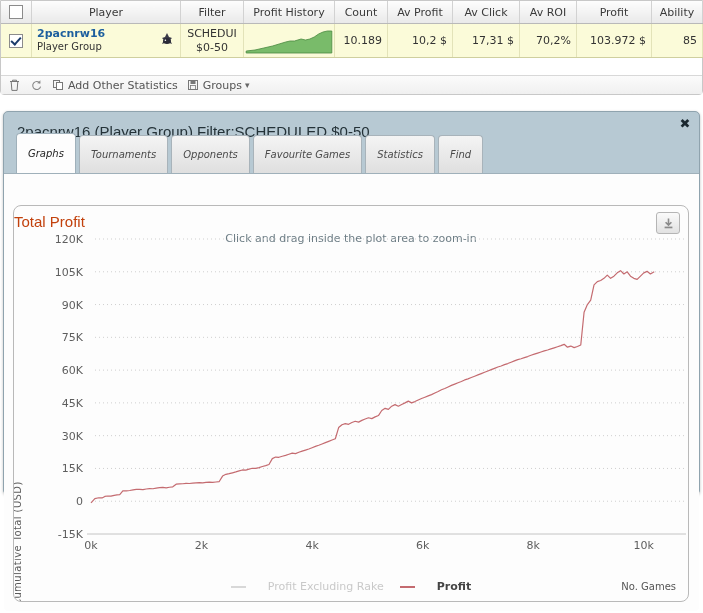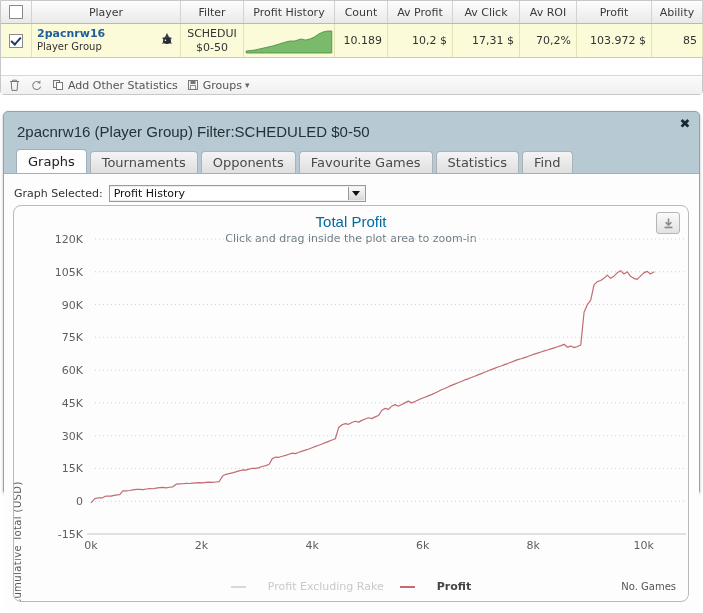--- a/index.html
+++ b/index.html
@@ -108,27 +108,27 @@
     text-align:center;
   }
 
   
   #tabs{
     position:absolute;left:12px;top:38px;height:23px;
     display:flex;align-items:flex-end;gap:3px;
   }
   .tab{
     height:21px;line-height:21px;
-    padding:0 11px;
-    font-size:13px;color:#4a4a4a;
+    padding:8px 11px;
+    font-size:10px;color:#4a4a4a;
     background:linear-gradient(to bottom,#f4f4f4,#dfdfdf);
     border:1px solid #a8b3ba;
     border-bottom:none;
     border-radius:4px 4px 0 0;
-    cursor:pointer;white-space:nowrap;
+    cursor:pointer;white-space:nowrap;font-style:italic;
   }
   .tab.active{
     background:#fdfdfd;color:#222;height:23px;line-height:23px;
     border-color:#9fb0ba;
   }
 
   
   #dlg-body{
     position:absolute;left:0;top:61px;width:695px;height:438px;
     background:#fdfdfd;
@@ -167,22 +167,22 @@
   
   #chart-card{
     position:absolute;left:9px;top:31px;width:676px;height:397px;
     background:#fdfdfd;
     border:1px solid #b9b9b9;
     border-radius:8px;
     box-sizing:border-box;
     overflow:hidden;
   }
   #chart-title{
-    position:absolute;left:0;top:7px;width:100%;text-align:center;
-    font-size:15px;color:#0369a1;
+    position:absolute;left:0;top:7px;width:100%;
+    font-size:15px;color:#c2410c;
     font-family:"Liberation Sans","DejaVu Sans",sans-serif;
   }
   #chart-sub{
     position:absolute;left:0;top:26px;width:100%;text-align:center;
     font-size:11px;color:#6d7d85;
   }
   #dl-btn{
     position:absolute;right:8px;top:6px;width:22px;height:20px;
     background:linear-gradient(to bottom,#fafafa,#e2e2e2);
     border:1px solid #b5b5b5;border-radius:3px;
@@ -304,29 +304,20 @@
     <div class="tab active">Graphs</div>
     <div class="tab">Tournaments</div>
     <div class="tab">Opponents</div>
     <div class="tab">Favourite Games</div>
     <div class="tab">Statistics</div>
     <div class="tab">Find</div>
   </div>
 
   <div id="dlg-body">
 
-    <div id="graph-select-row">
-      <span id="gs-label">Graph Selected:</span>
-      <div id="gs-select">
-        <span id="gs-value">Profit History</span>
-        <span id="gs-arrow">
-            <i class="caret"></i>
-          </span>
-      </div>
-    </div>
 
     <div id="chart-card">
       <div id="chart-title">Total Profit</div>
       <div id="chart-sub">Click and drag inside the plot area to zoom-in</div>
 
       <div id="dl-btn">
         <svg width="13" height="13" viewBox="0 0 13 13">
           <path d="M6.5 1.5 v5.5 M3.6 5.2 L6.5 8.1 L9.4 5.2" fill="none" stroke="#8a8a8a" stroke-width="1.6"></path>
           <rect x="2.6" y="9.6" width="7.8" height="1.7" fill="#8a8a8a"></rect>
         </svg>

